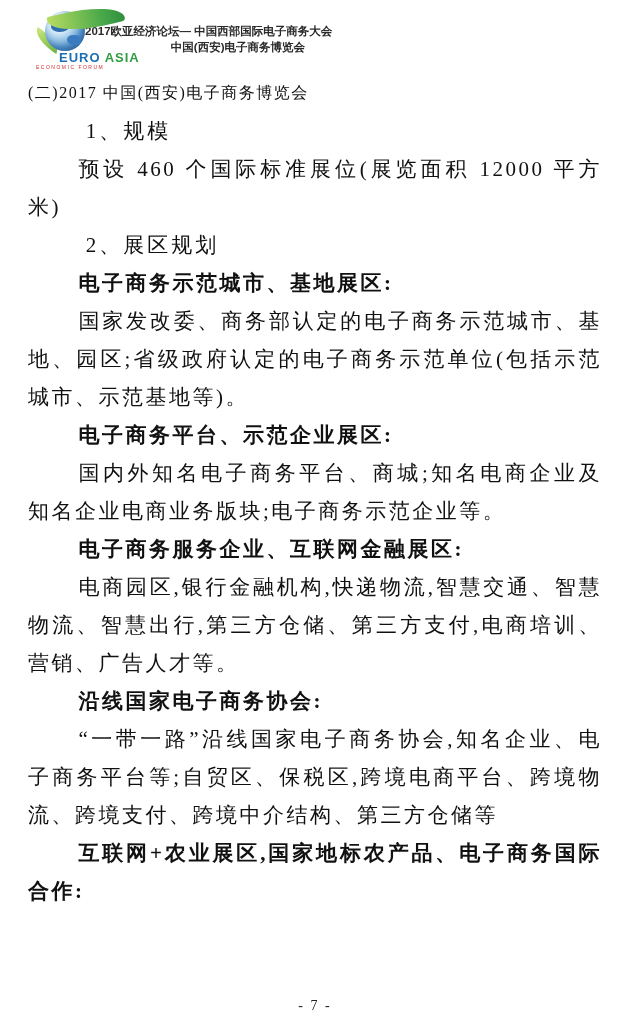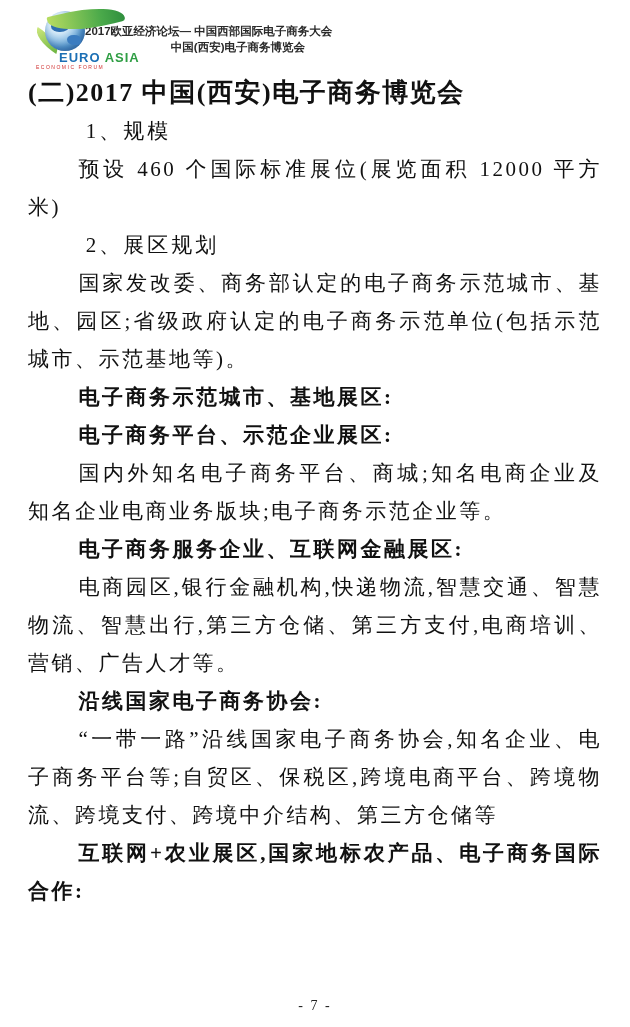--- a/index.html
+++ b/index.html
@@ -66,21 +66,21 @@
     color:#b5222a; white-space:nowrap;
   }
 
   
   .doc-body {
     position:absolute; top:74px; left:28px; width:574px;
     font-size:21px; line-height:38px; letter-spacing:2.5px;
     text-align:justify; text-justify:inter-character; color:#111;
   }
   .para { text-indent:2.4em; }
-  .para.h1 { text-indent:0; font-weight:bold; font-size:26px; letter-spacing:1.5px; }
+  .para.h1 { text-indent:0; font-weight:normal; font-size:16px; letter-spacing:1.5px; }
   .para.sub { text-indent:2.75em; letter-spacing:3px; }
   .para.h2 { font-weight:bold; }
   .para.p  { }
 
   
   .footer {
     position:absolute; bottom:13px; left:0; width:630px; text-align:center;
     font-size:14px; letter-spacing:2px; color:#222;
   }
 </style>
@@ -109,22 +109,22 @@
       <div>中国(西安)电子商务博览会</div>
     </div>
 
   </div>
 
   <div class="doc-body">
       <div class="para h1">(二)2017 中国(西安)电子商务博览会</div>
       <div class="para sub">1、规模</div>
       <div class="para p">预设 460 个国际标准展位(展览面积 12000 平方米)</div>
       <div class="para sub">2、展区规划</div>
+      <div class="para h2">电子商务示范城市、基地展区:</div>
       <div class="para p">国家发改委、商务部认定的电子商务示范城市、基地、园区;省级政府认定的电子商务示范单位(包括示范城市、示范基地等)。</div>
-      <div class="para h2">电子商务示范城市、基地展区:</div>
       <div class="para h2">电子商务平台、示范企业展区:</div>
       <div class="para p">国内外知名电子商务平台、商城;知名电商企业及知名企业电商业务版块;电子商务示范企业等。</div>
       <div class="para h2">电子商务服务企业、互联网金融展区:</div>
       <div class="para p">电商园区,银行金融机构,快递物流,智慧交通、智慧物流、智慧出行,第三方仓储、第三方支付,电商培训、营销、广告人才等。</div>
       <div class="para h2">沿线国家电子商务协会:</div>
       <div class="para p">“一带一路”沿线国家电子商务协会,知名企业、电子商务平台等;自贸区、保税区,跨境电商平台、跨境物流、跨境支付、跨境中介结构、第三方仓储等</div>
       <div class="para h2">互联网+农业展区,国家地标农产品、电子商务国际合作:</div>
     </div>
 
   <div class="footer">

